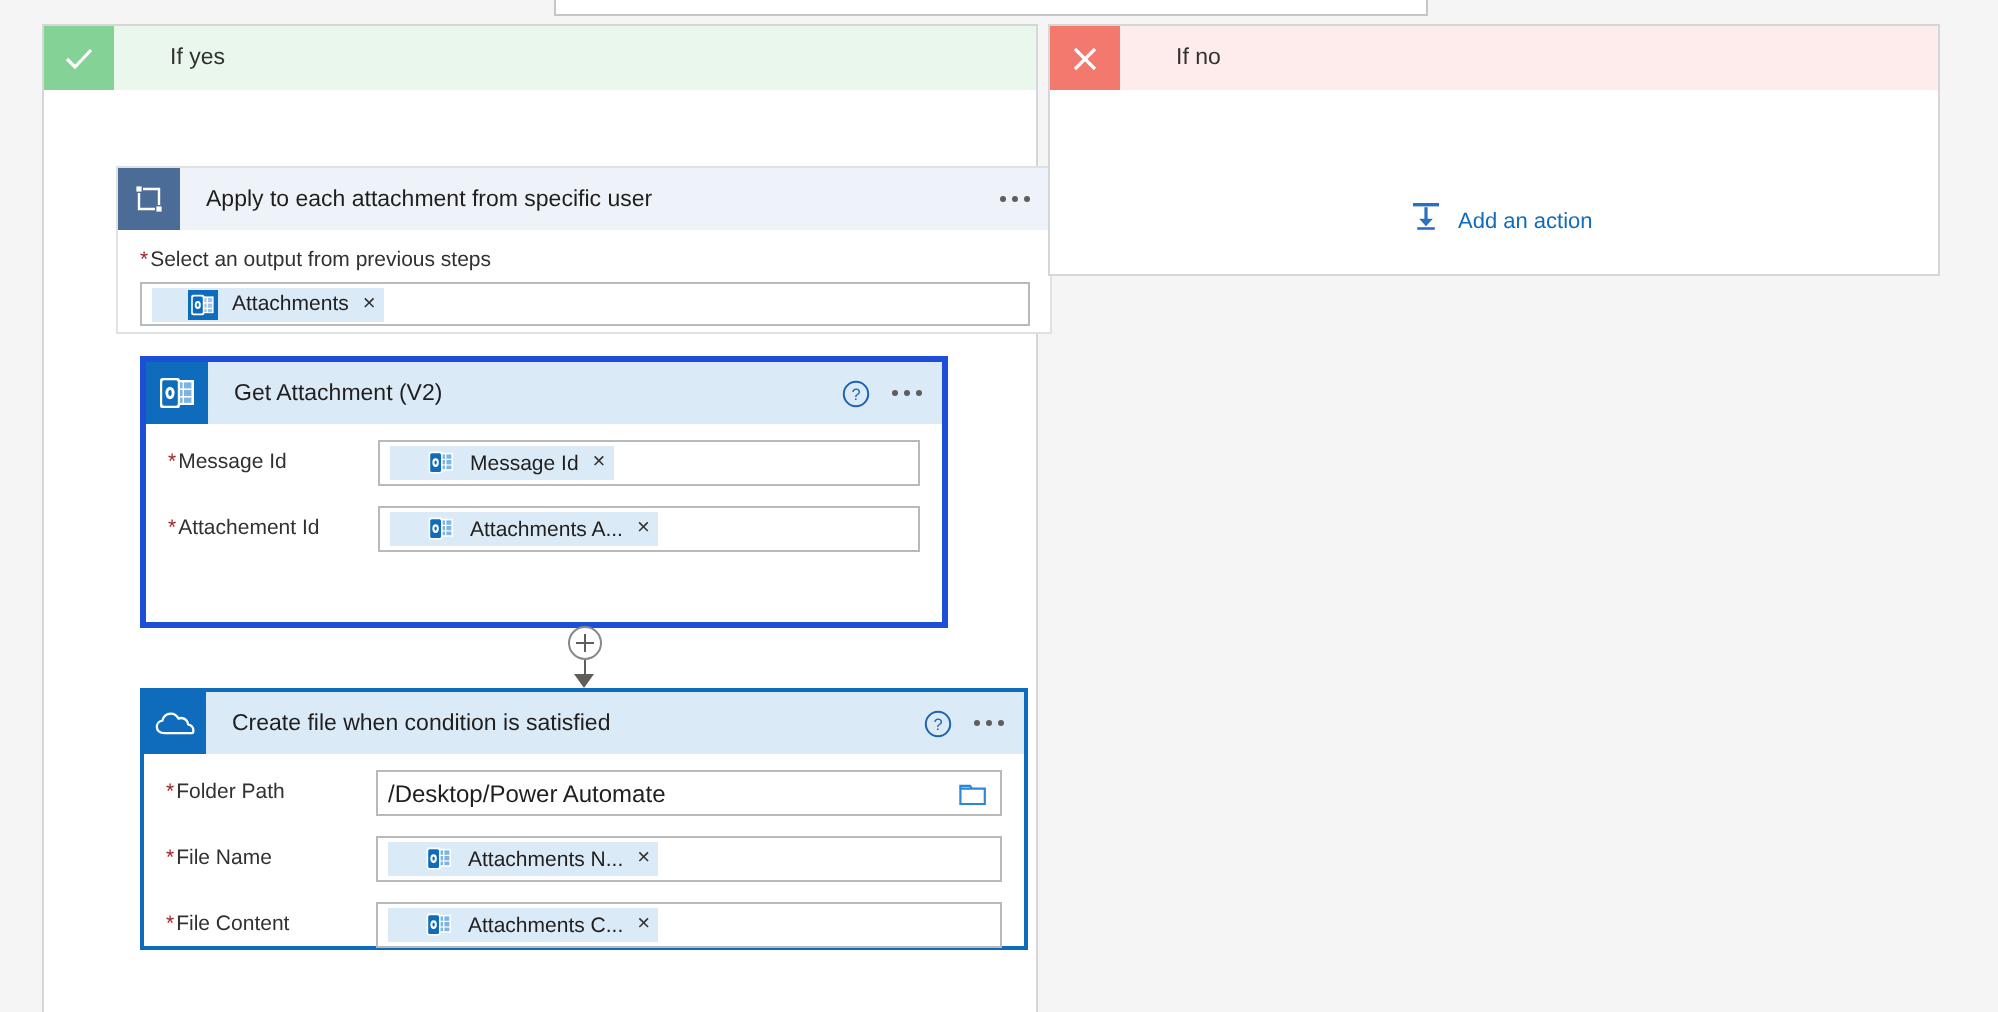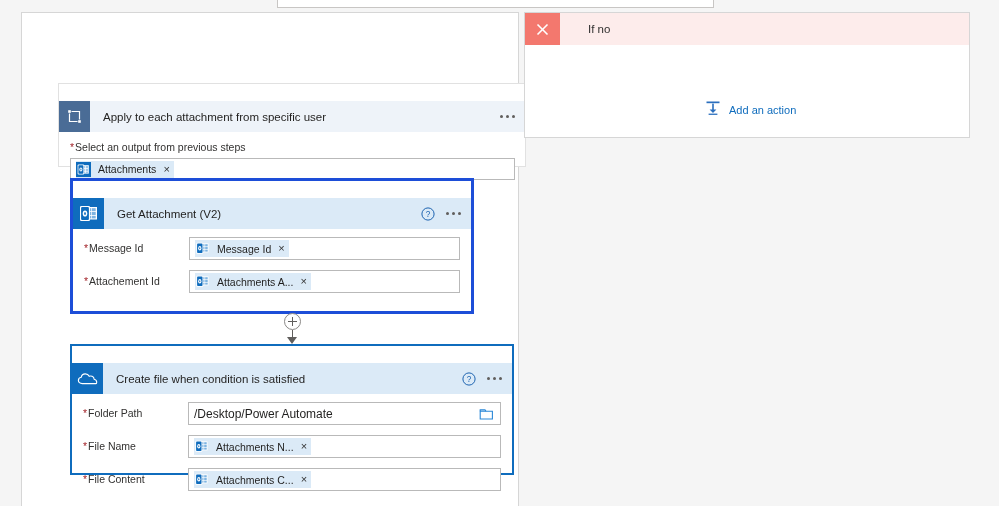--- a/index.html
+++ b/index.html
@@ -53,21 +53,20 @@
 
   
   .card {
     position: absolute;
     background: #ffffff;
   }
   .card-head {
     display: flex; align-items: center;
     height: 31px;
     position: relative;
-    margin-top: 17px;
   }
   .card-icon {
     width: 31px; height: 31px; flex: none;
     display: flex; align-items: center; justify-content: center;
   }
   .card-title {
     font-size: 11.5px; color: #201f1e;
     margin-left: 13px;
     white-space: nowrap;
   }
@@ -101,20 +100,21 @@
     border: 1px solid #b9b9b9;
     display: flex; align-items: center;
     padding-left: 5px;
   }
 
   
   .chip {
     display: inline-flex; align-items: center;
     height: 17px; background: #dbeaf7;
     padding-right: 4px;
+    padding-left: 18px;
   }
   .chip-icon { width: 15px; height: 15px; flex: none; margin-right: 7px; }
   .chip-label { font-size: 10.5px; color: #201f1e; }
   .chip-x {
     font-size: 11px; color: #333; margin-left: 7px;
     line-height: 1; cursor: default;
   }
 
   
   .connector {
@@ -192,20 +192,28 @@
   .add-action-label { font-size: 11px; color: #0f6cbd; }
 </style>
 </head>
 <body>
 
 <div id="root">
 
   <div class="top-clipped-input"></div>
 
   <div class="branch" id="branch-yes">
+    <div class="branch-header">
+      <div class="branch-badge badge-yes">
+        <svg width="19" height="19" viewBox="0 0 19 19" aria-hidden="true">
+          <polyline points="3.5,9.5 7.5,13.5 15.5,5" fill="none" stroke="#ffffff" stroke-width="1.6"></polyline>
+        </svg>
+      </div>
+      <div class="branch-title">If yes</div>
+    </div>
 
     <div class="card" id="card-loop">
       <div class="card-head">
         <div class="card-icon">
           <svg width="17" height="17" viewBox="0 0 17 17" aria-hidden="true">
             <path d="M3.5 5.5 L3.5 13.5 L11.5 13.5" fill="none" stroke="#ffffff" stroke-width="1.2"></path>
             <path d="M13.5 11.5 L13.5 3.5 L5.5 3.5" fill="none" stroke="#ffffff" stroke-width="1.2"></path>
             <rect x="2.2" y="2.2" width="2.6" height="2.6" fill="#ffffff"></rect>
             <rect x="12.2" y="12.2" width="2.6" height="2.6" fill="#ffffff"></rect>
           </svg>

